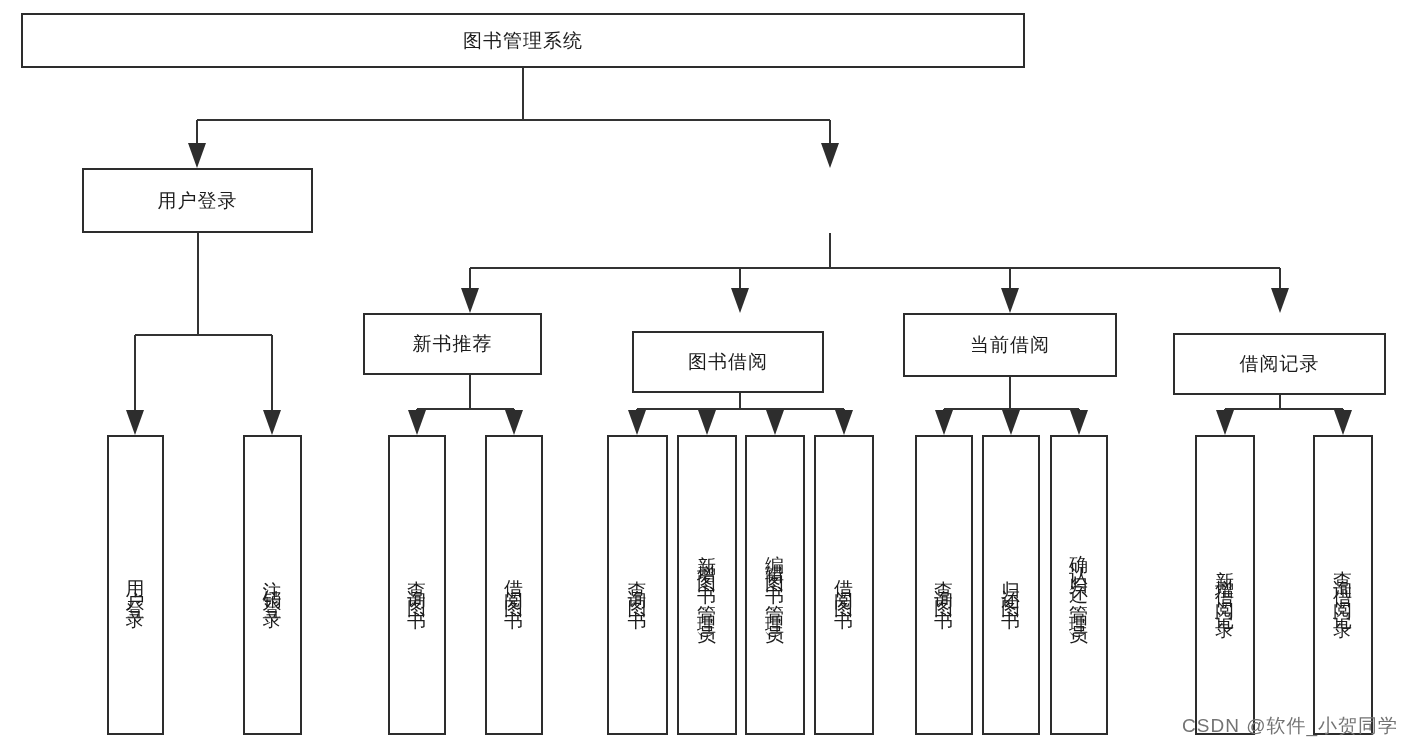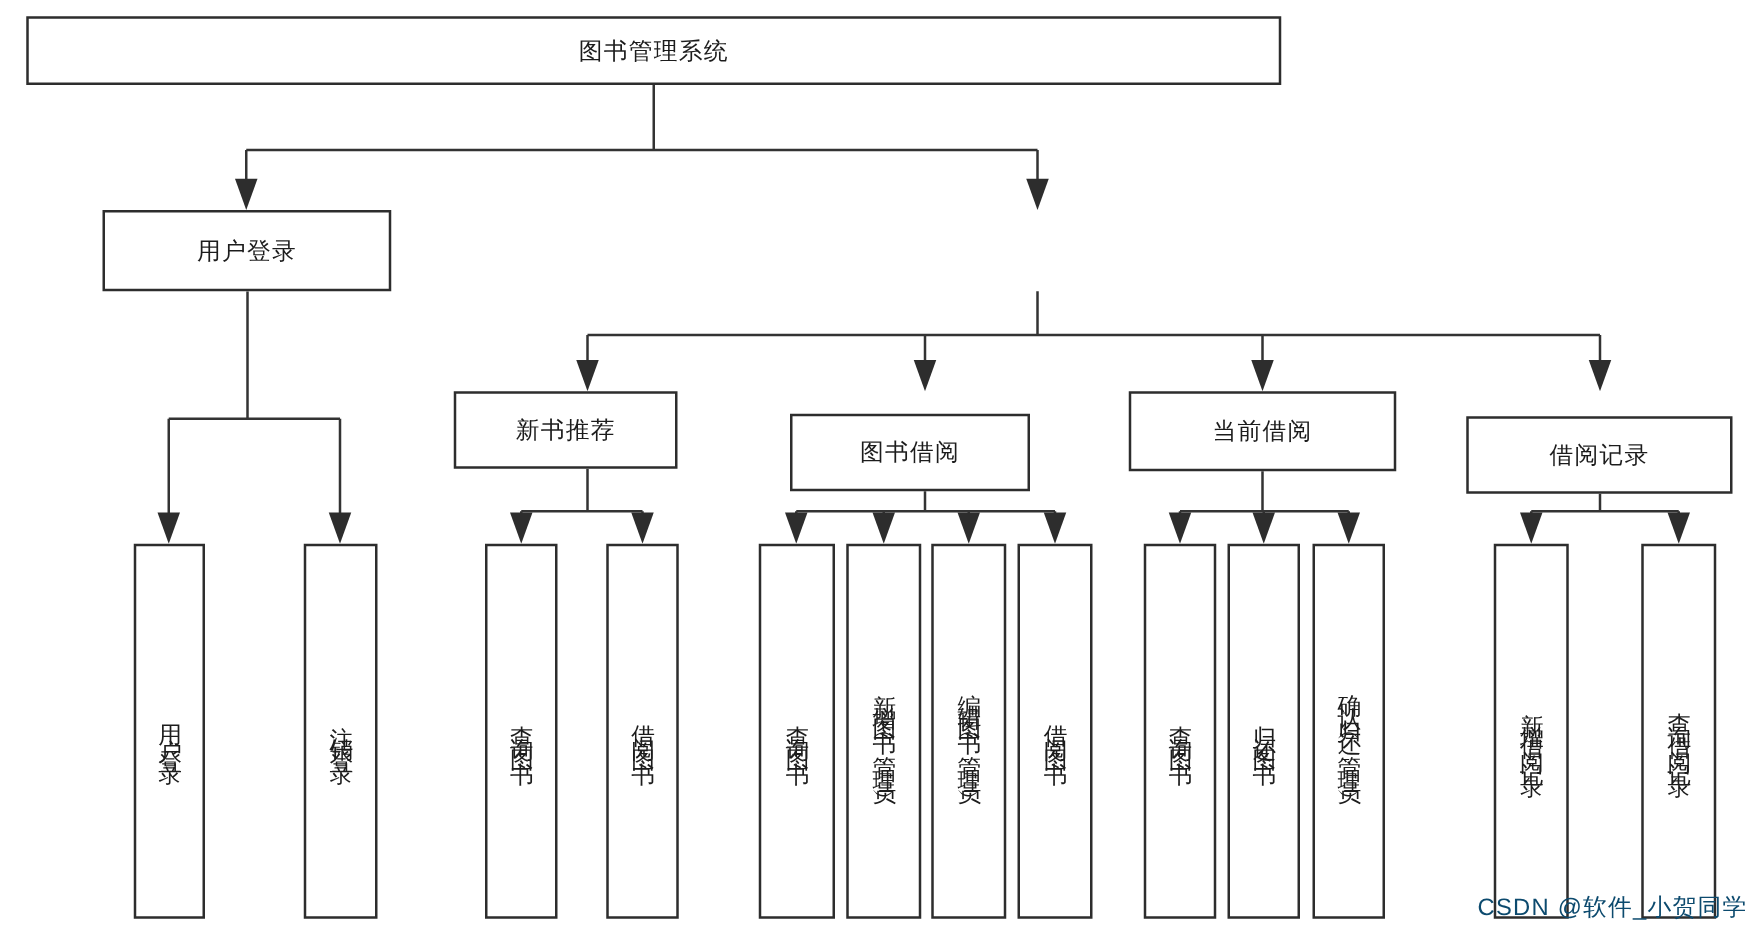--- a/index.html
+++ b/index.html
@@ -40,21 +40,21 @@
     letter-spacing: 10px;
     line-height: 1;
     font-size: 19px;
     white-space: nowrap;
   }
   .watermark {
     position: absolute;
     right: 7px;
     bottom: 8px;
     font-size: 19px;
-    color: #0c4a6e;
+    color: #737373;
     letter-spacing: 1px;
     z-index: 5;
   }
 </style>
 </head>
 <body>
 
 <div id="canvas">
 
   <svg id="connectors" viewBox="0 0 1405 747" xmlns="http://www.w3.org/2000/svg">

